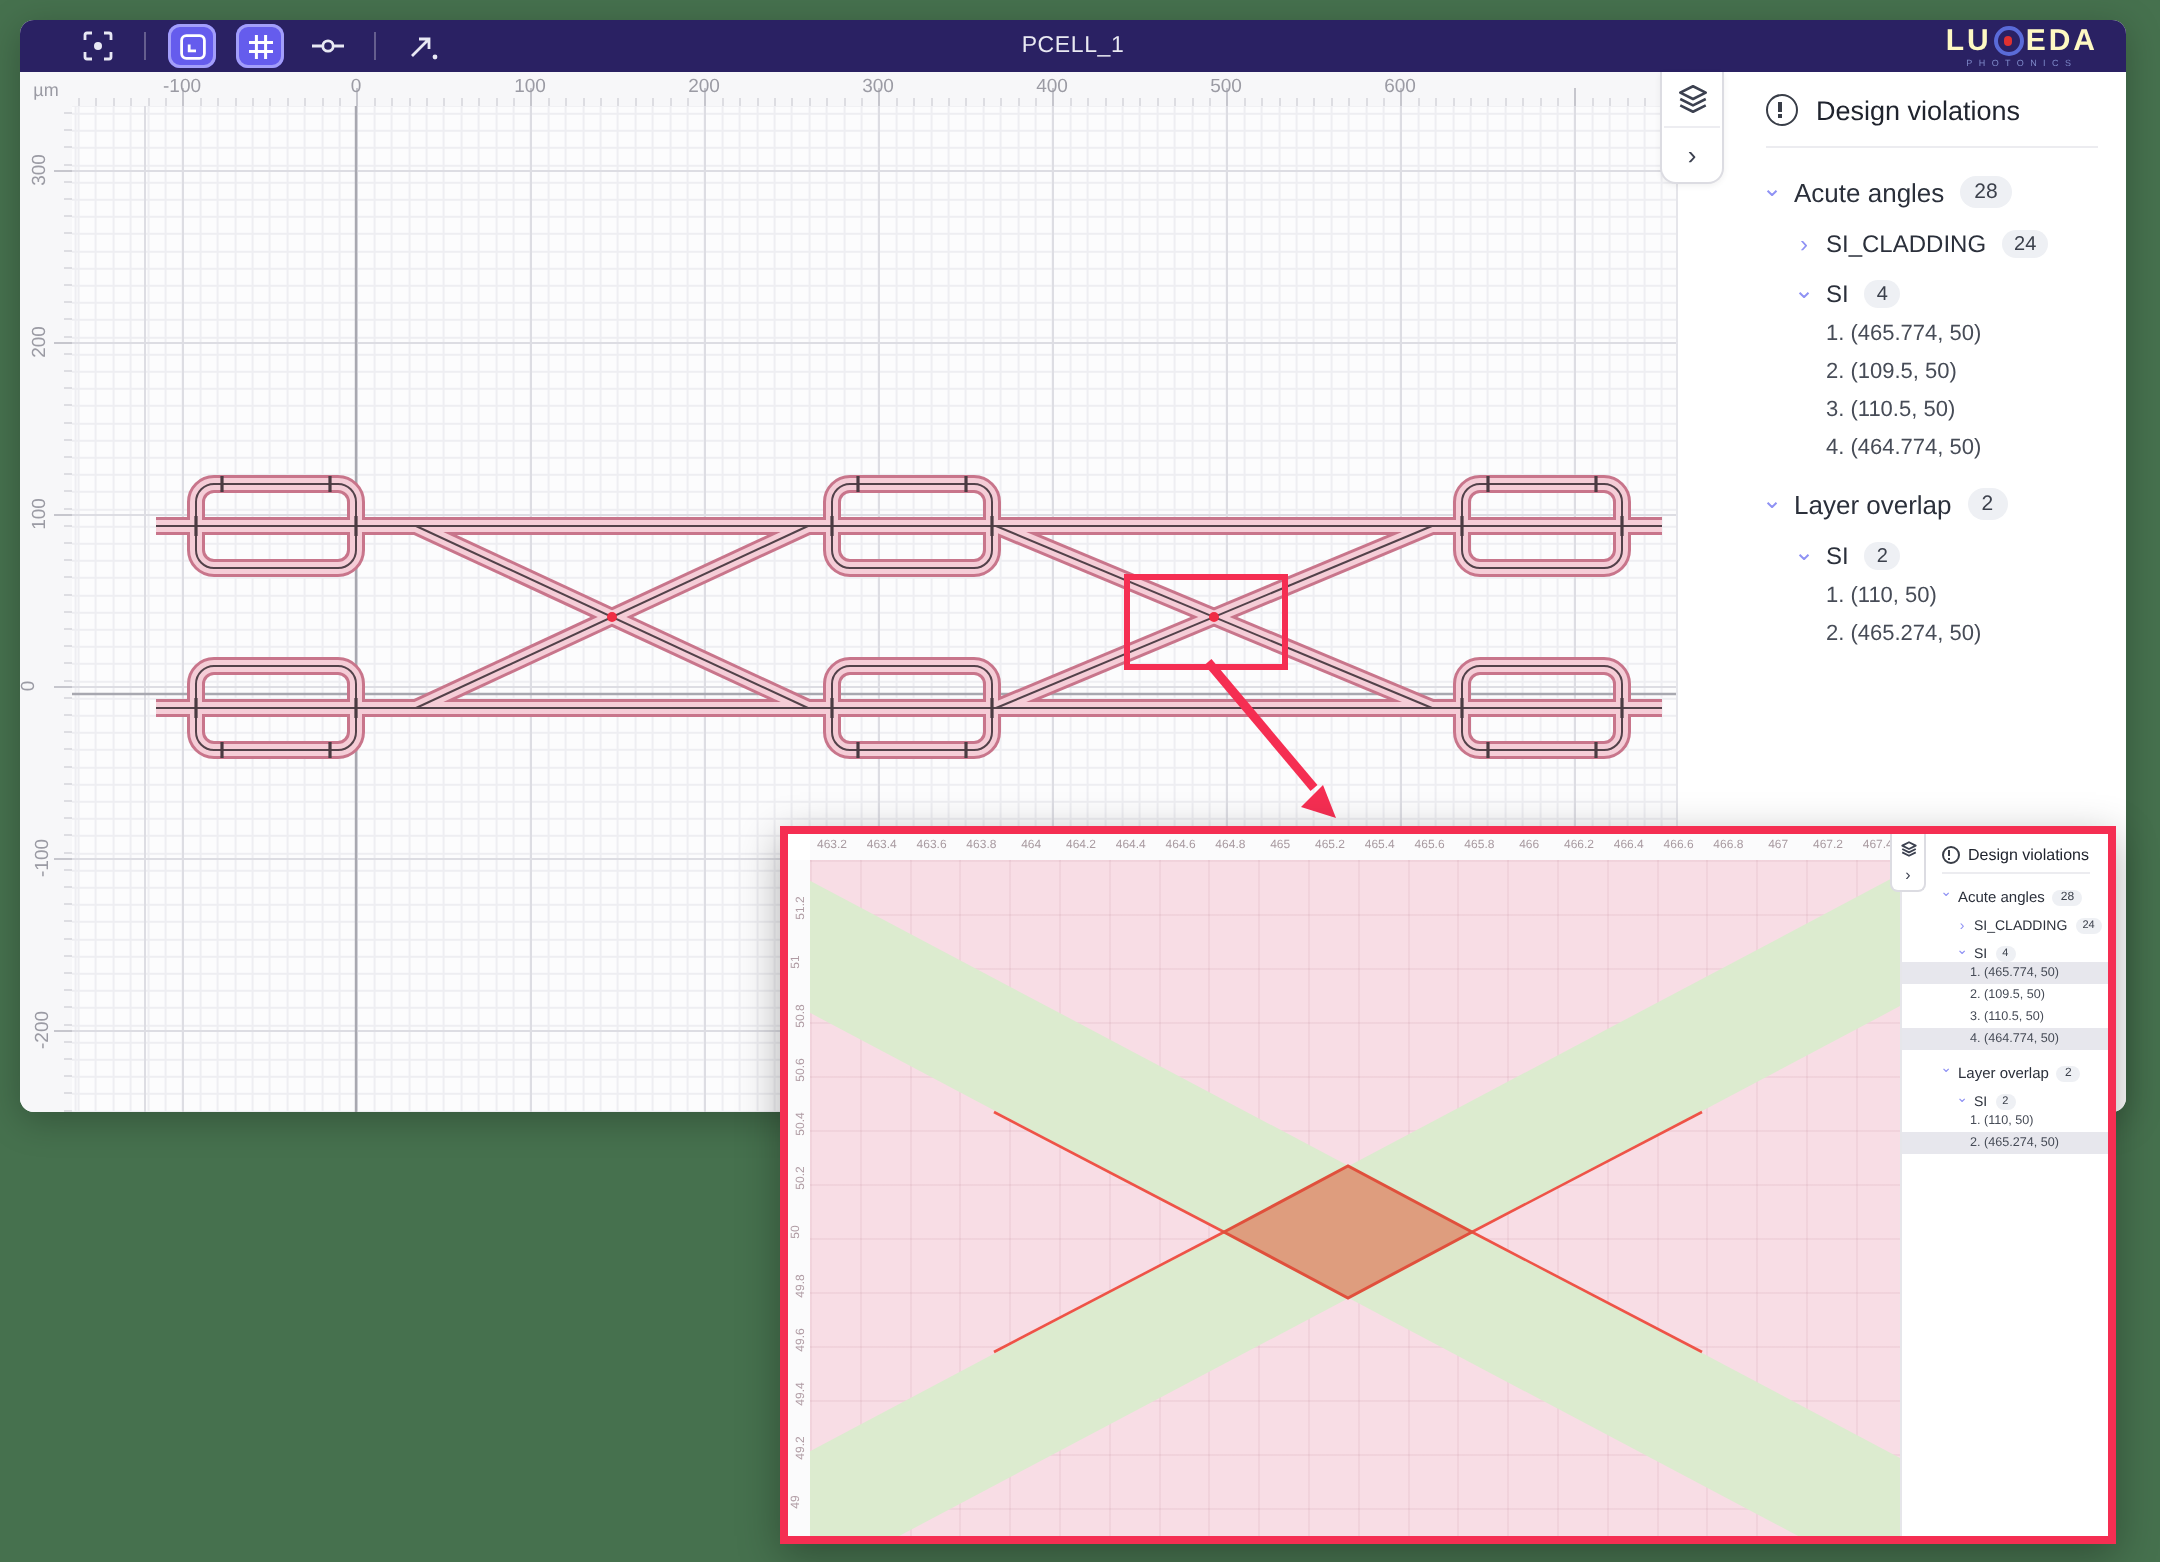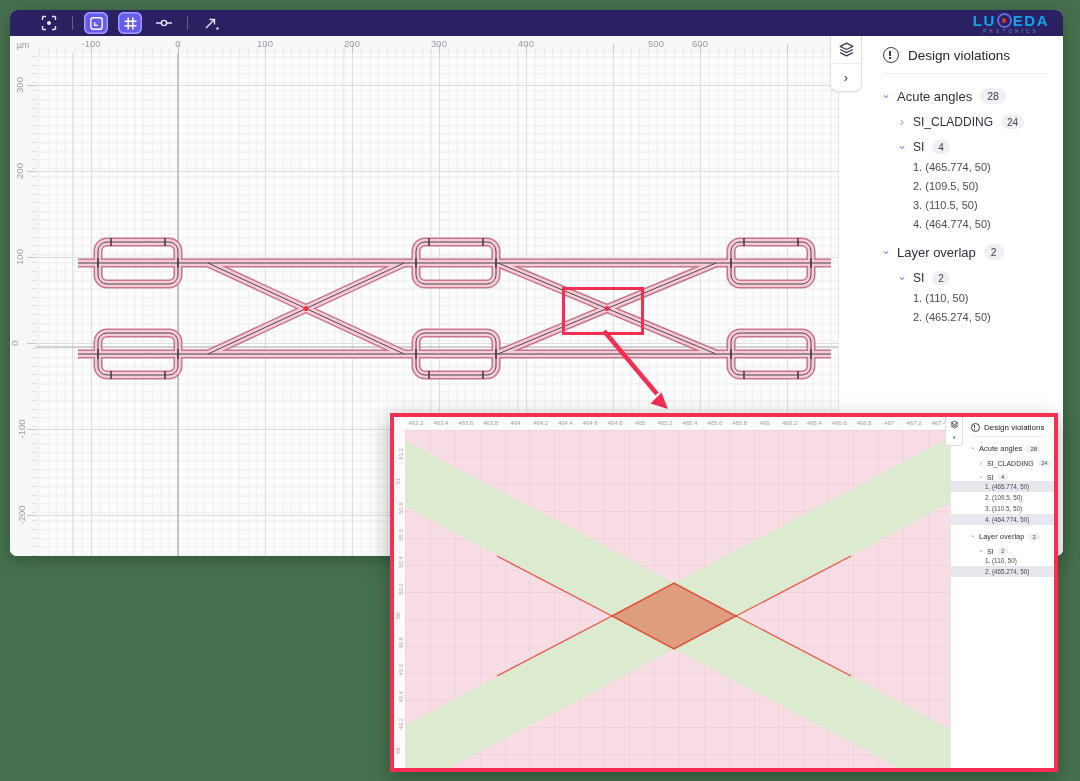--- a/index.html
+++ b/index.html
@@ -22,21 +22,21 @@
   .tb-icon{width:24px;height:22px;display:flex;align-items:center;justify-content:center;
     border-radius:6px;margin:0 5px;flex:0 0 auto;}
   .tb-icon svg{display:block}
   .tb-icon.active{background:#655ced;box-shadow:inset 0 0 0 1.5px #a39efa;}
   .tb-sep{width:1px;height:14px;background:rgba(255,255,255,.28);margin:0 6px;flex:0 0 auto;}
   .tb-title{
     position:absolute;left:0;right:0;text-align:center;
     color:#e9e9f2;font-size:11.5px;letter-spacing:.3px;pointer-events:none;
   }
   .brand{position:absolute;right:14px;top:3px;text-align:center;line-height:1;}
-  .brand-main{color:#0ea5e9;font-size:15px;font-weight:bold;letter-spacing:1.5px;display:flex;align-items:center;}
+  .brand-main{color:#fef9c3;font-size:15px;font-weight:bold;letter-spacing:1.5px;display:flex;align-items:center;}
   .brand-c{display:inline-block;width:11px;height:11px;border:2.2px solid #5a6bd8;border-radius:50%;
     margin:0 1px;position:relative;}
   .brand-c::after{content:"";position:absolute;left:3px;top:3px;width:4.5px;height:4.5px;background:#e03131;border-radius:50%;}
   .brand-sub{color:#7d88c8;font-size:4.5px;letter-spacing:3.2px;margin-top:1.5px;}
   
   .ruler-corner{
     position:absolute;left:0;top:26px;width:26px;height:17px;background:#f7f7f9;
     border-right:1px solid #d9d9df;border-bottom:1px solid #d9d9df;
     color:#9b9ba4;font-size:9px;display:flex;align-items:center;justify-content:center;
   }
@@ -199,35 +199,36 @@
           <circle cx="9" cy="6" r="2.6"></circle>
       </svg>
     </div>
     <div class="tb-sep"></div>
     <div class="tb-icon">
       <svg width="17" height="15" viewBox="0 0 17 15" fill="none" stroke="#e8e8f4" stroke-width="1.4">
         <path d="M3 12 L11 4 M6.5 3.5 H11.5 V8.5"></path>
         <circle cx="14.5" cy="12.5" r="1.2" fill="#e8e8f4" stroke="none"></circle>
       </svg>
     </div>
+    <div class="tb-title">PCELL_1</div>
     <div class="brand">
       <div class="brand-main">LU<span class="brand-c"></span>EDA</div>
       <div class="brand-sub">PHOTONICS</div>
     </div>
   </div>
 
   <div class="ruler-corner">µm</div>
   <div class="ruler-top">
       <span class="rlabel" style="left: 55px;">-100</span>
       <span class="rlabel" style="left: 142px;">0</span>
       <span class="rlabel" style="left: 229px;">100</span>
       <span class="rlabel" style="left: 316px;">200</span>
       <span class="rlabel" style="left: 403px;">300</span>
       <span class="rlabel" style="left: 490px;">400</span>
-      <span class="rlabel" style="left: 577px; margin-left: 43px;">500</span>
+      <span class="rlabel" style="left: 577px;">500</span>
       <span class="rlabel" style="left: 664px;">600</span>
       <span class="rlabel" style="left: 751px; margin-top: 20px;">700</span>
     </div>
   <div class="ruler-left">
       <span class="rlabel" style="top: 32px;">300</span>
       <span class="rlabel" style="top: 118px;">200</span>
       <span class="rlabel" style="top: 204px;">100</span>
       <span class="rlabel" style="top: 290px;">0</span>
       <span class="rlabel" style="top: 376px;">-100</span>
       <span class="rlabel" style="top: 462px;">-200</span>

